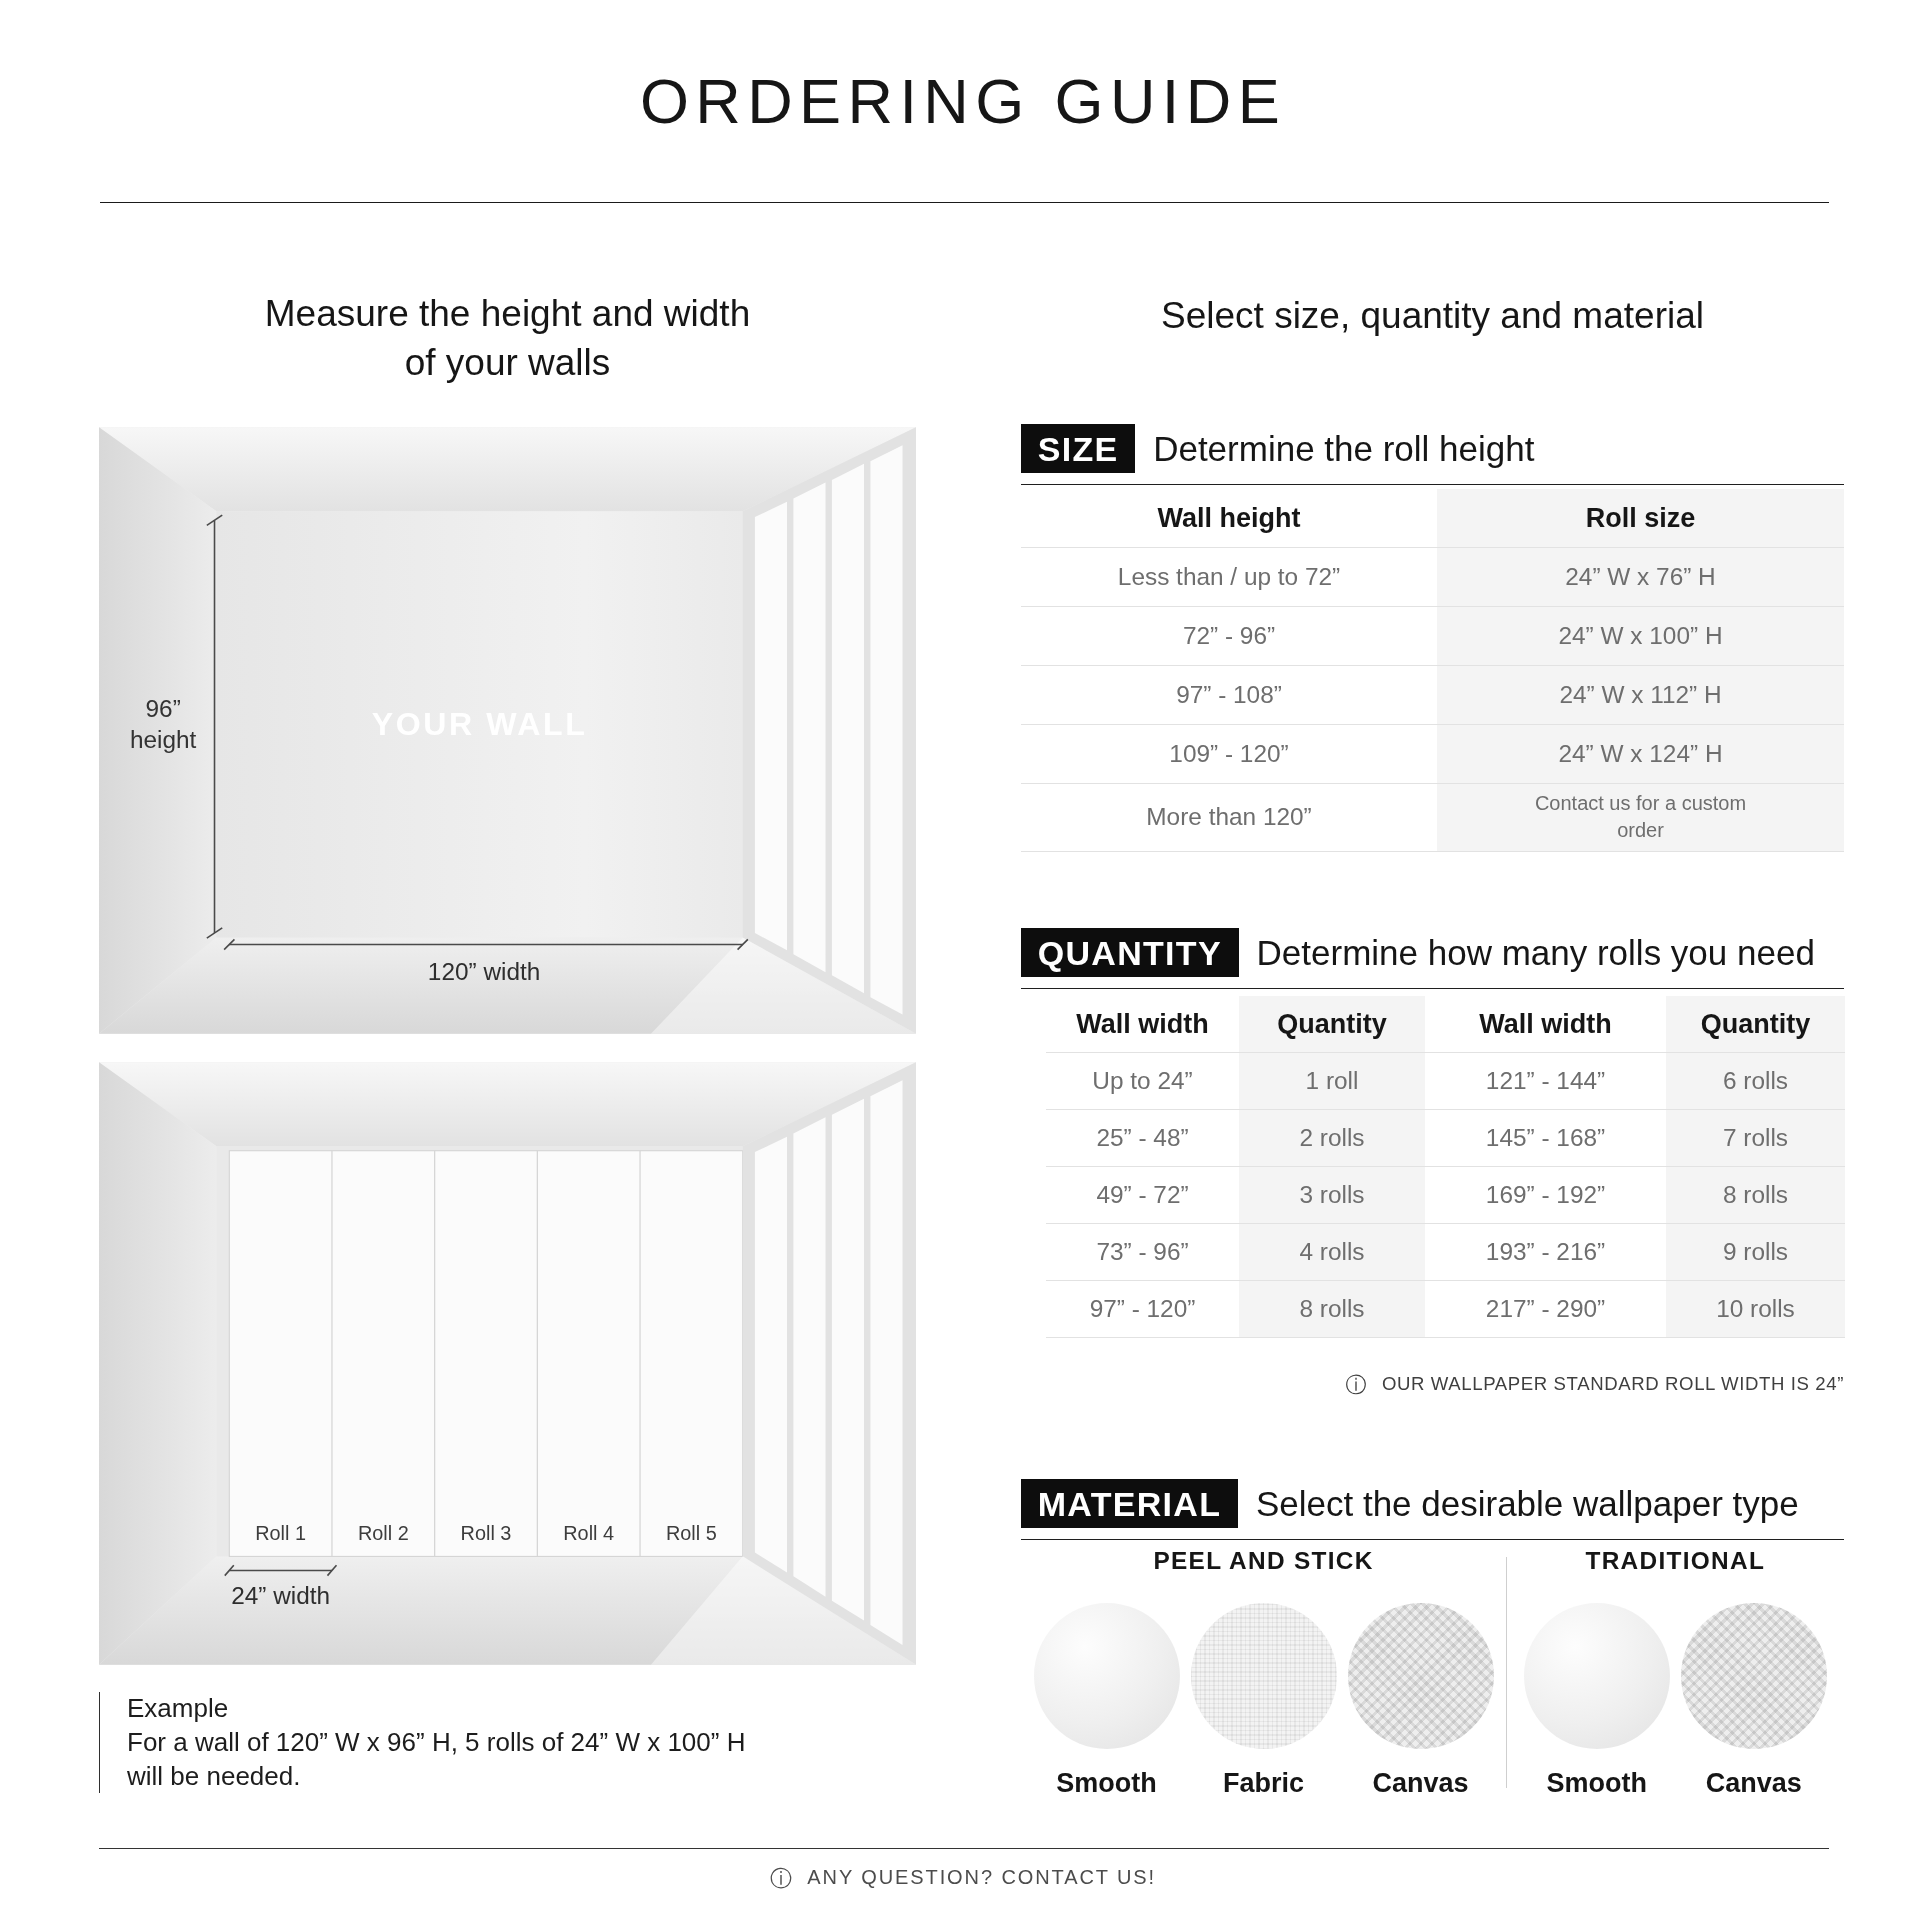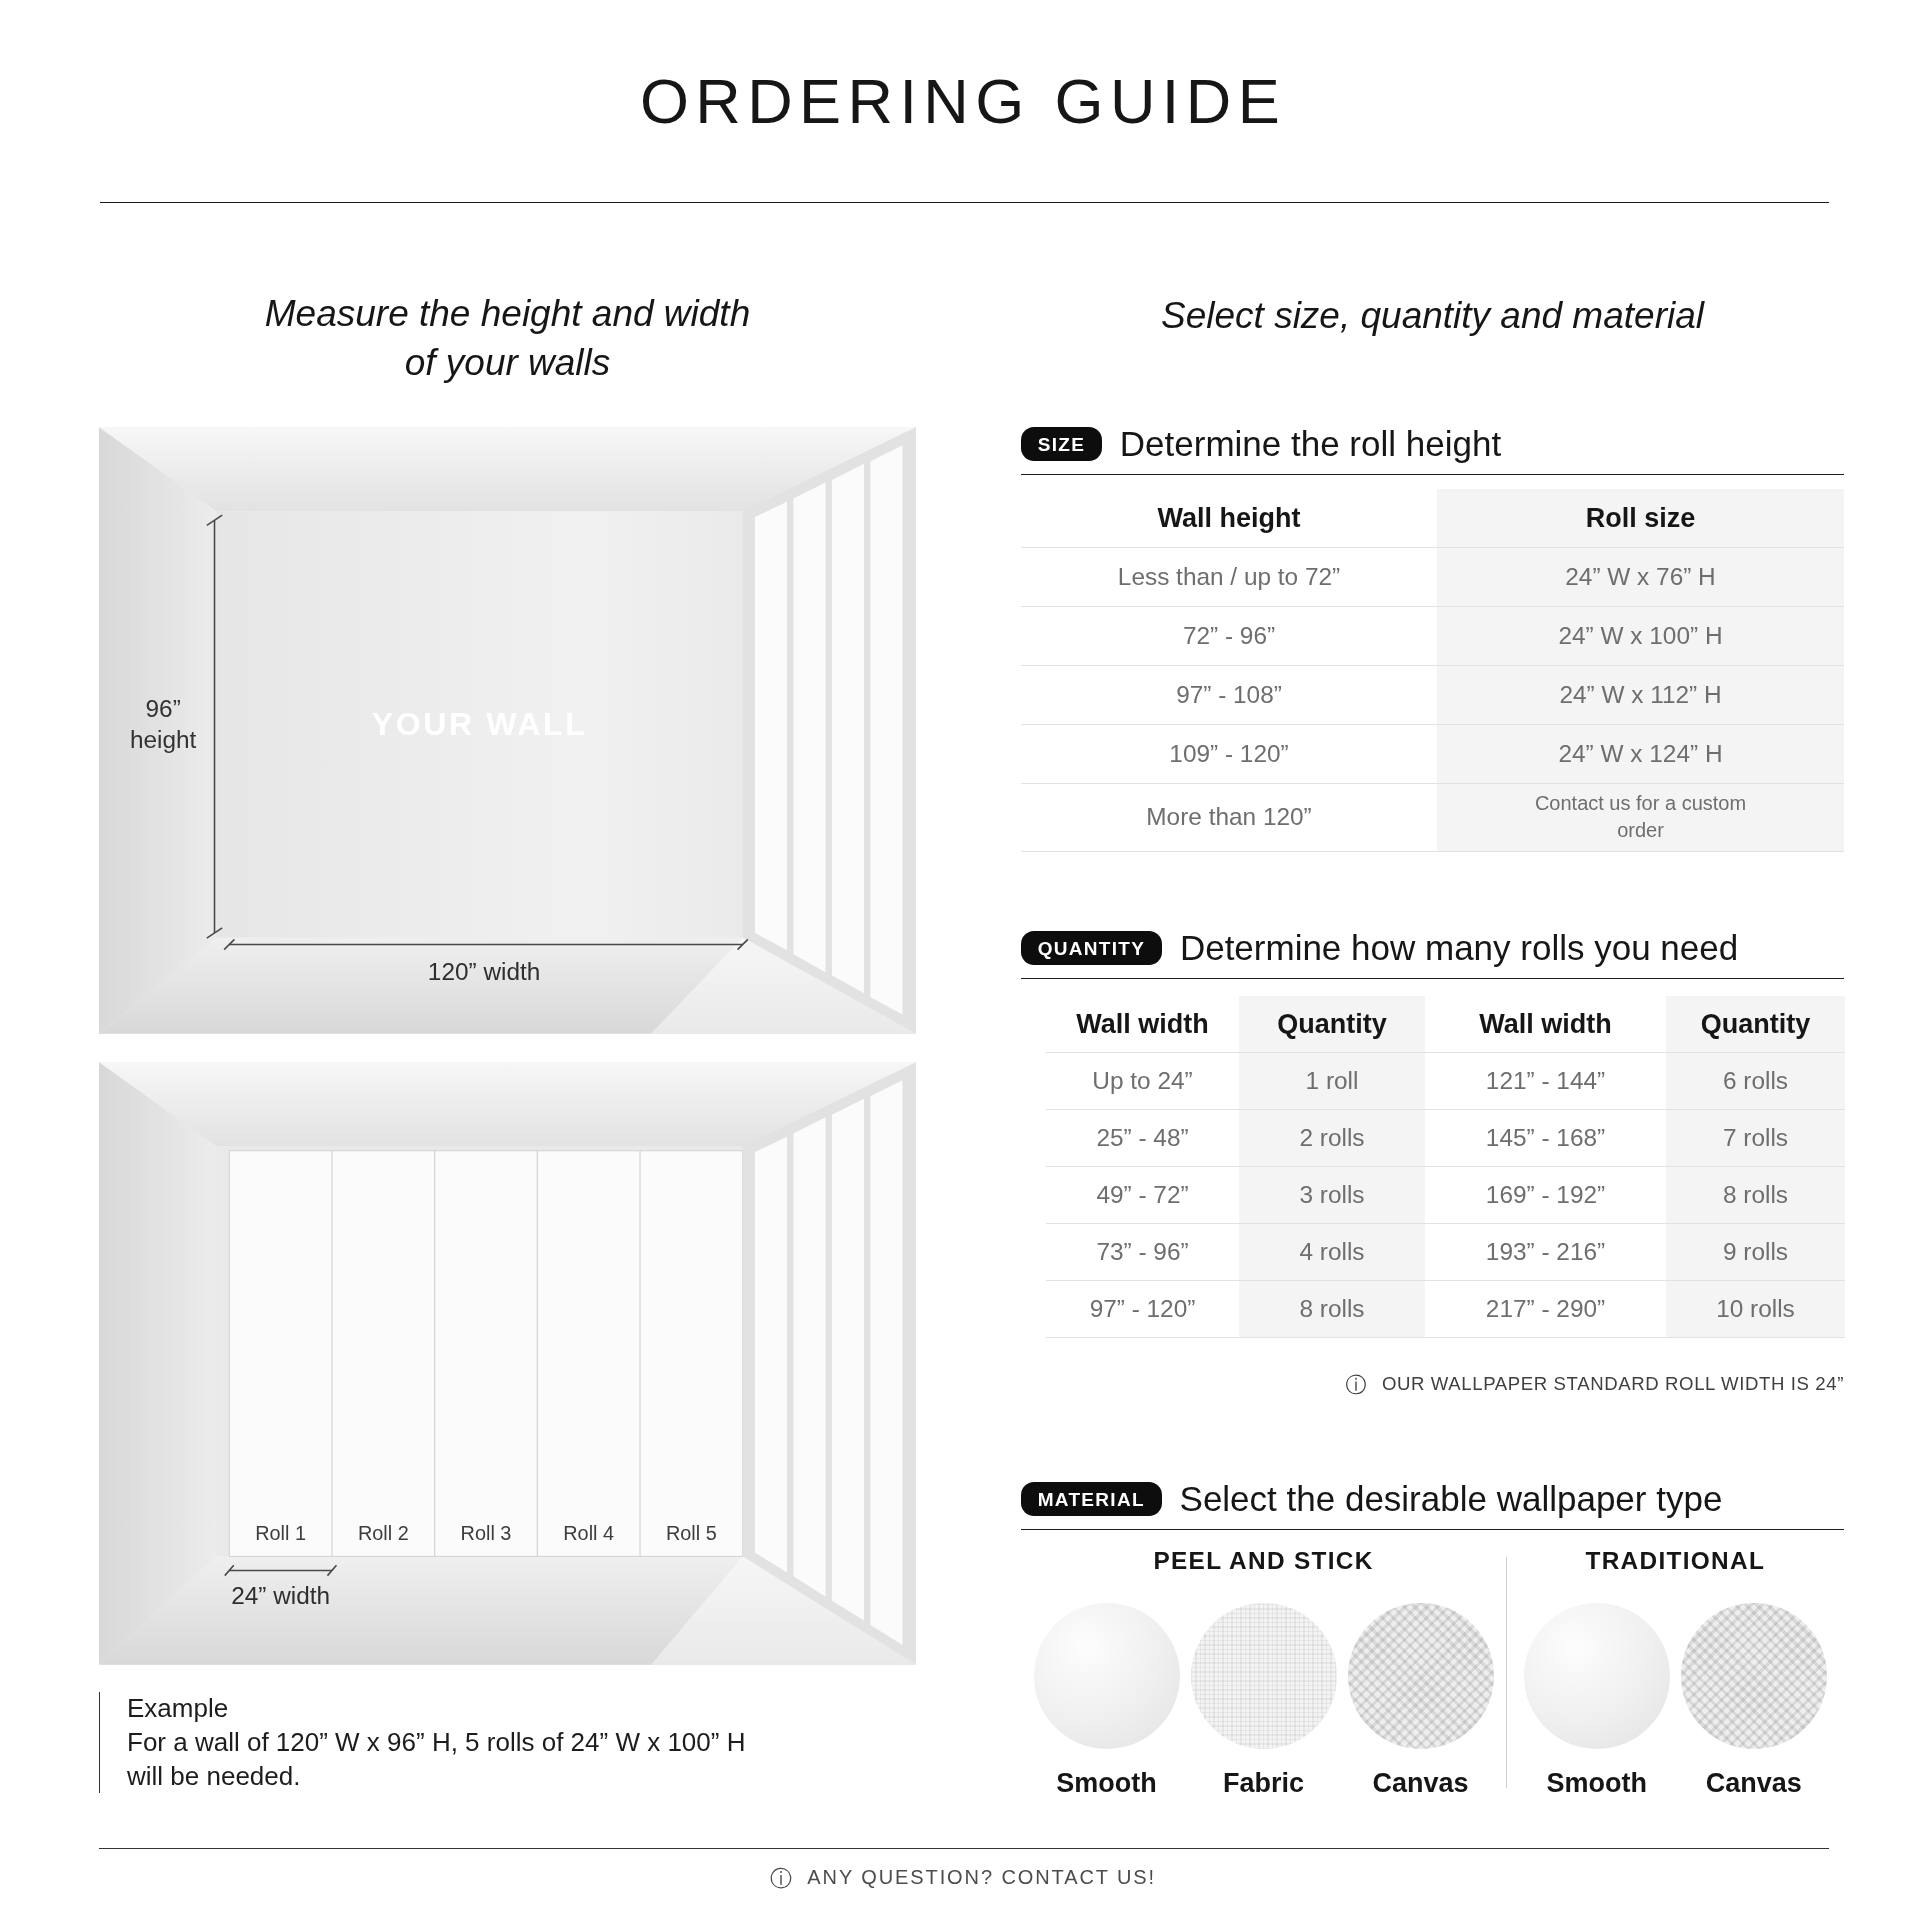--- a/index.html
+++ b/index.html
@@ -6,40 +6,40 @@
   #page{position:relative;width:1926px;height:1926px;background:#ffffff;
         font-family:"Liberation Sans",sans-serif;color:#1c1c1c;overflow:hidden;}
 
   
   .title{position:absolute;top:65px;left:0;width:100%;text-align:center;
          font-size:63px;font-weight:500;letter-spacing:6.4px;color:#161616;}
   .title-rule{position:absolute;top:202px;left:100px;width:1729px;border-top:1.3px solid #1a1a1a;}
 
   
   .col-heading{position:absolute;text-align:center;font-size:37px;line-height:1.32;
-               font-weight:500;color:#161616;font-style:italic;}
+               font-weight:500;color:#161616;}
   .left-heading{top:290px;left:99px;width:817px;}
   .right-heading{top:292px;left:1021px;width:823px;}
 
   
   .room{position:absolute;left:99px;width:817px;}
   .room1{top:427px;height:607px;}
   .room2{top:1062px;height:603px;}
   .room svg{display:block;width:100%;height:100%;}
   .room text{font-family:"Liberation Sans",sans-serif;}
 
   
   .example{position:absolute;top:1692px;left:99px;width:770px;border-left:1.9px solid #2f2f2f;
            padding-left:27px;font-size:26px;line-height:1.3;color:#1d1d1d;box-sizing:border-box;}
 
   
   .section-header{position:absolute;left:1021px;width:823px;display:flex;align-items:center;
                   gap:18px;border-bottom:1.3px solid #1f1f1f;padding-bottom:10.3px;box-sizing:border-box;}
-  .badge{background:#0d0d0d;color:#ffffff;font-weight:700;font-size:19px;letter-spacing:1.3px;
-         padding:7.7px 16.7px;line-height:1;border-radius:13px;}
+  .badge{background:#0d0d0d;color:#ffffff;font-weight:700;font-size:34px;letter-spacing:1.3px;
+         padding:7.7px 16.7px;line-height:1;}
   .section-heading{font-size:35px;color:#161616;}
   #size-header{top:424px;}
   #quantity-header{top:928px;}
   #material-header{top:1479px;}
 
   
   .size-table{position:absolute;top:489px;left:1021px;width:823px;}
   .s-row{display:grid;grid-template-columns:416px 407px;border-bottom:0.6px solid #e2e2e2;min-height:58px;}
   .s-row > :nth-child(2){background:#f4f4f4;}
   .s-cell{display:flex;align-items:center;justify-content:center;text-align:center;

